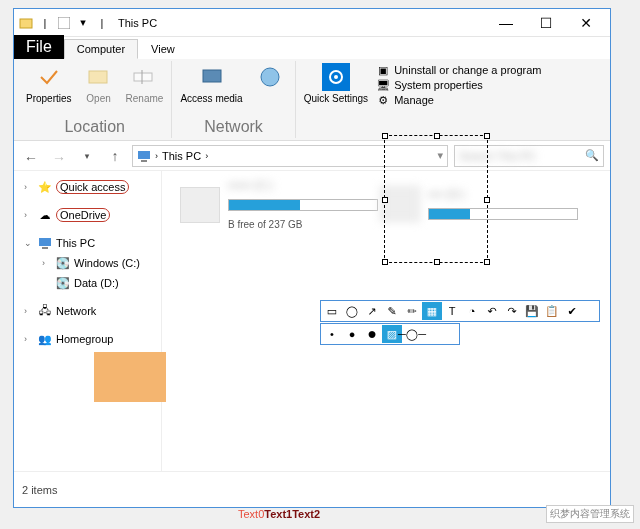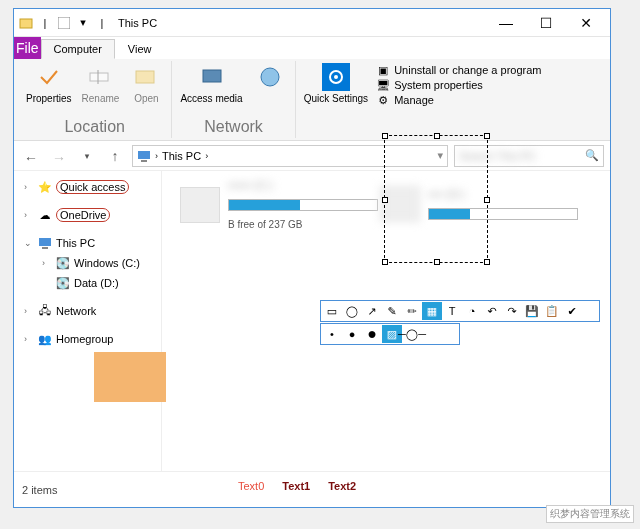--- a/index.html
+++ b/index.html
@@ -5,21 +5,21 @@
 *{box-sizing:border-box;margin:0;padding:0;font-family:"Segoe UI",Arial,sans-serif;font-size:11px}
 body{background:#f0f0f0;width:640px;height:529px;position:relative}
 .window{position:absolute;left:13px;top:8px;width:598px;height:500px;background:#fff;border:1px solid #4a90d9;display:flex;flex-direction:column}
 .titlebar{height:28px;display:flex;align-items:center;padding:0 4px;background:#fff;border-bottom:1px solid #e5e5e5}
 .titlebar .qat{display:flex;align-items:center;gap:3px}
 .qat-icon{width:16px;height:16px;display:flex;align-items:center;justify-content:center}
 .titlebar .title-text{margin-left:8px}
 .titlebar .ctrls{margin-left:auto;display:flex}
 .ctrls div{width:40px;height:24px;display:flex;align-items:center;justify-content:center;font-size:14px}
 .tabs{height:22px;display:flex;align-items:flex-end;background:#fff}
-.tab-file{background:#a21caf;color:#fff;padding:3px 2px;font-size:14px}
+.tab-file{background:#000000;color:#fff;padding:3px 12px;font-size:16px}
 .tab{padding:3px 12px;border:1px solid transparent}
 .tab.active{border:1px solid #ccc;border-bottom-color:#f5f5f5;background:#f5f5f5}
 .ribbon{background:#f5f5f5;border-bottom:1px solid #ddd;height:82px;display:flex;padding:2px 4px}
 .grp{display:flex;flex-direction:column;align-items:center;padding:0 4px;border-right:1px solid #e0e0e0}
 .grp-row{display:flex;gap:2px;flex:1;align-items:flex-start}
 .grp-label{font-size:16px;color:#777;padding:2px 0}
 .rbtn{display:flex;flex-direction:column;align-items:center;gap:2px;padding:2px 4px;min-width:42px}
 .rbtn .ic{width:28px;height:28px;display:flex;align-items:center;justify-content:center}
 .rbtn span{font-size:10px;text-align:center;line-height:1.1}
 .smlist{display:flex;flex-direction:column;gap:1px;padding:2px}
@@ -49,21 +49,21 @@
 .dfree{font-size:10px;color:#555}
 .selbox{position:absolute;border:1px dashed #000;pointer-events:none}
 .selhand{width:6px;height:6px;background:#fff;border:1px solid #000;position:absolute}
 .status{height:36px;border-top:1px solid #eee;padding:0 8px;display:flex;align-items:center;font-size:10px;color:#444}
 .toolbar{position:absolute;border:1px solid #4a90d9;background:#fff;display:flex;align-items:center;padding:1px}
 .toolbar.t1{left:320px;top:300px;width:280px;height:22px}
 .toolbar.t2{left:320px;top:323px;width:140px;height:22px}
 .tbtn{width:20px;height:18px;display:flex;align-items:center;justify-content:center;font-size:11px}
 .tbtn.active{background:#26a0da;color:#fff}
 .orange-note{position:absolute;left:94px;top:352px;width:72px;height:50px;background:#f4b570}
-.footer-texts{position:absolute;left:238px;top:480px;display:flex;gap:18px;font-size:15px;font-weight:bold}
+.footer-texts{position:absolute;left:238px;top:508px;display:flex;font-size:15px;font-weight:bold}
 .ft0{color:#e74c3c;font-weight:normal}
 .ft1,.ft2{color:#7a0e0e}
 .watermark{position:absolute;right:6px;bottom:6px;font-size:10px;color:#888;border:1px solid #ccc;padding:1px 3px;background:#fff}
 svg{display:block}
 .blur{filter:blur(4px);color:#aaa}
 </style>
 </head>
 <body>
 
 <div class="window">
@@ -105,33 +105,33 @@
           <div class="ic">
               <svg width="24" height="24">
                 <path d="M4 12 L10 18 L20 6" stroke="#e88b2e" stroke-width="2" fill="none"></path>
               </svg>
             </div>
           <span>Properties</span>
         </div>
         <div class="rbtn" style="opacity:.5">
           <div class="ic">
               <svg width="24" height="20">
+                <rect x="2" y="4" width="18" height="12" fill="#f8d775" stroke="#c9a227"></rect>
+              </svg>
+            </div>
+          <span>Open</span>
+        </div>
+        <div class="rbtn" style="opacity:.5">
+          <div class="ic">
+              <svg width="24" height="20">
                 <rect x="2" y="6" width="18" height="8" fill="#fff" stroke="#888"></rect>
                 <line x1="10" y1="3" x2="10" y2="17" stroke="#555"></line>
               </svg>
             </div>
           <span>Rename</span>
-        </div>
-        <div class="rbtn" style="opacity:.5">
-          <div class="ic">
-              <svg width="24" height="20">
-                <rect x="2" y="4" width="18" height="12" fill="#f8d775" stroke="#c9a227"></rect>
-              </svg>
-            </div>
-          <span>Open</span>
         </div>
       </div>
       <div class="grp-label">Location</div>
     </div>
     <div class="grp">
       <div class="grp-row">
         <div class="rbtn">
           <div class="ic">
               <svg width="24" height="24">
                 <rect x="3" y="5" width="18" height="12" fill="#5b8bb5" stroke="#36668f"></rect>

